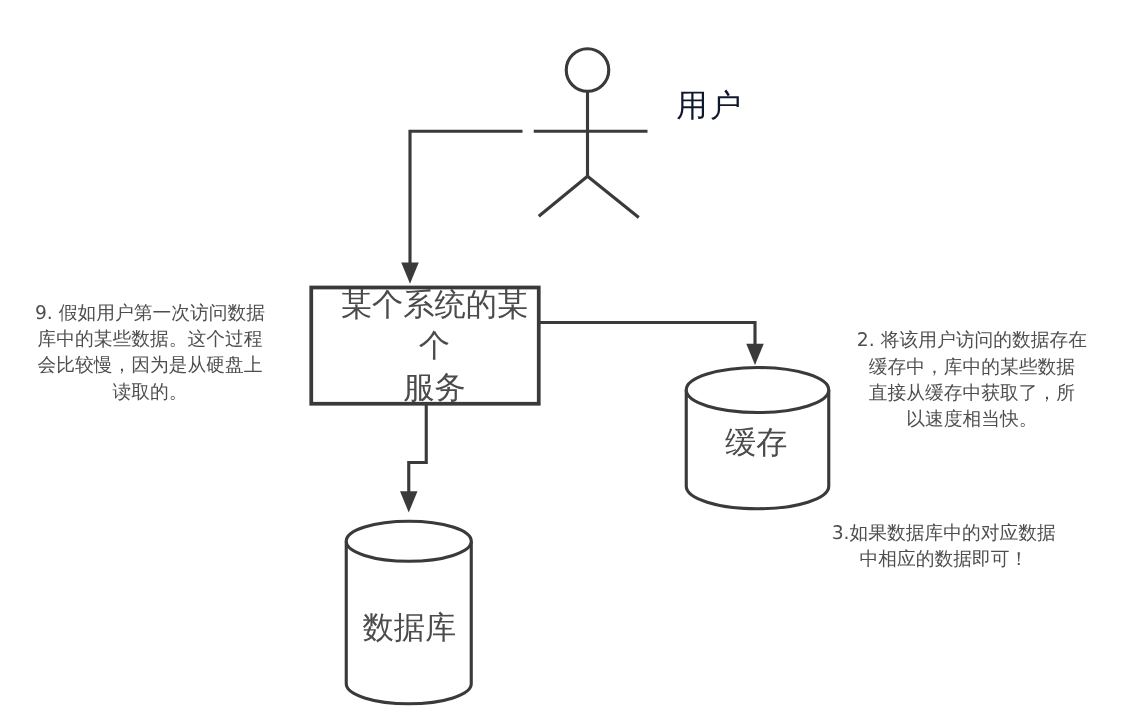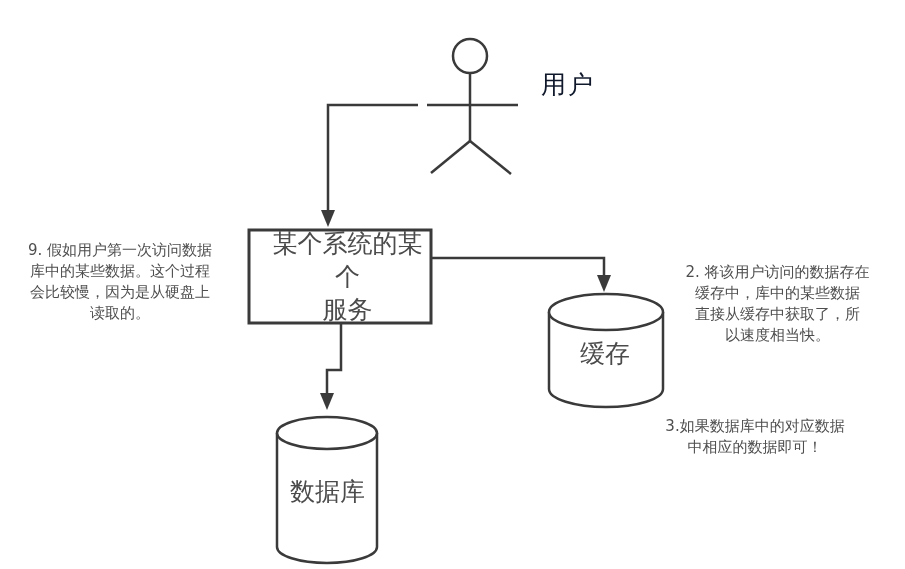--- a/index.html
+++ b/index.html
@@ -40,21 +40,21 @@
     line-height: 33px;
     padding-left: 13px;
   }
   .cache-label {
     left: 549px; top: 294px;
     width: 112px; height: 113px;
     font-size: 25px;
     padding-top: 6px;
   }
   .db-label {
-    left: 277px; top: 412px;
+    left: 277px; top: 422px;
     width: 101px; height: 146px;
     font-size: 25px;
     padding-top: 12px;
   }
   .note {
     position: absolute;
     font-size: 15px;
     line-height: 21px;
     text-align: center;
     color: #4e4e4e;

